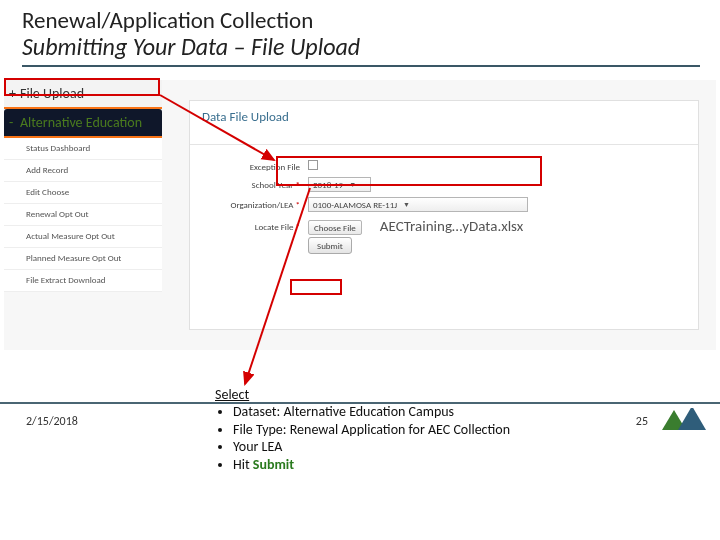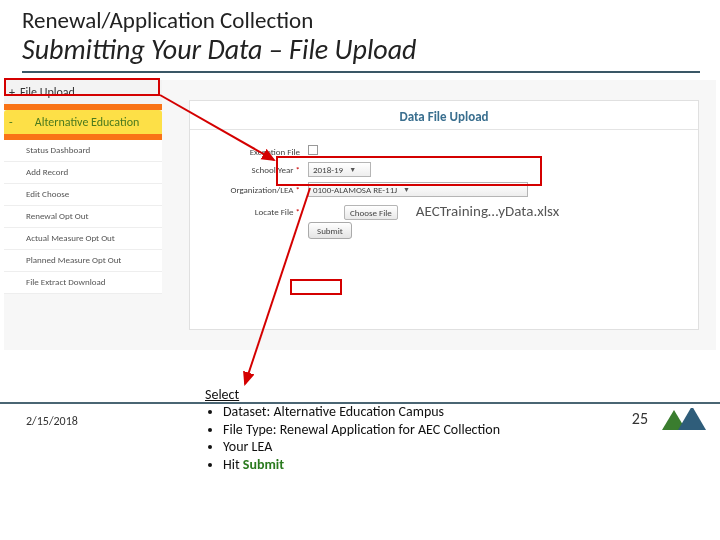--- a/index.html
+++ b/index.html
@@ -1,62 +1,62 @@
 <!DOCTYPE html>
 <html><head>
 <meta charset="utf-8">
 <style>
   * { box-sizing: border-box; margin: 0; padding: 0; }
   body { width: 720px; height: 540px; font-family: Calibri, Arial, sans-serif; background: #fff; overflow: hidden; position: relative; }
   .slide { width: 720px; height: 440px; position: relative; }
 
   .title-block { position: absolute; top: 6px; left: 22px; right: 20px; }
   .title-main { font-size: 23px; font-weight: 400; color: #222; }
-  .title-sub { font-size: 28px; font-style: italic; color: #222; margin-top: -2px; }
+  .title-sub { font-size: 24px; font-style: italic; color: #222; margin-top: -2px; }
   .title-rule { border: none; border-top: 2px solid #3a5766; margin-top: 4px; }
 
   .app-shot { position: absolute; top: 80px; left: 4px; width: 712px; height: 270px; background: #f7f7f7; }
   .sidebar { position: absolute; top: 0; left: 0; width: 158px; }
-  .side-item { font-size: 12px; padding: 5px 8px 5px 16px; border-bottom: 6px solid #f97316; background: #fff; color: #333; position: relative; }
+  .side-item { font-size: 14px; padding: 5px 8px 5px 16px; border-bottom: 2px solid #f97316; background: #fff; color: #333; position: relative; }
   .side-item.upload { background: #f3f3f3; color: #333; }
   .side-item.upload::before { content: "+"; position: absolute; left: 5px; color: #333; }
-  .side-item.alted { background: #fde047; color: #4a7a1e; border-radius: 3px 3px 0 0; text-align: center; }
+  .side-item.alted { background: #0f172a; color: #4a7a1e; border-radius: 3px 3px 0 0; }
   .side-item.alted::before { content: "-"; position: absolute; left: 5px; color: #4a7a1e; }
   .side-sub { font-size: 9px; padding: 4px 8px 6px 22px; background: #fff; border-bottom: 1px solid #eee; color: #555; }
 
   .upload-panel { position: absolute; top: 20px; left: 185px; width: 510px; height: 230px; background: #fff; border: 1px solid #e0e0e0; }
-  .panel-title { color: #3a6f8f; font-size: 13px; font-weight: 700; padding: 8px 12px 5px; border-bottom: 1px solid #e4e4e4; text-align: center; }
+  .panel-title { color: #3a6f8f; font-size: 13px; font-weight: 400; padding: 8px 12px 20px; border-bottom: 1px solid #e4e4e4; }
   .panel-body { padding: 10px 22px; }
   .frow { display: flex; align-items: center; margin: 5px 0; font-size: 9px; color: #444; }
   .flabel { width: 96px; text-align: right; padding-right: 8px; }
   .flabel .req { color: #c00; }
   .fctrl { }
   .sel { font-size: 9px; padding: 1px 14px 1px 4px; border: 1px solid #b5b5b5; background: linear-gradient(#fff,#eee); position: relative; display: inline-flex; align-items: center; }
   .sel::after { content: "▼"; font-size: 7px; margin-left: 6px; color: #555; }
   .chk { width: 10px; height: 10px; border: 1px solid #999; display: inline-block; background: #fff; }
-  .choose { font-size: 9px; padding: 1px 5px; border: 1px solid #b5b5b5; background: linear-gradient(#fff,#e8e8e8); border-radius: 2px; margin-left: 36px; }
+  .choose { font-size: 9px; padding: 1px 5px; border: 1px solid #b5b5b5; background: linear-gradient(#fff,#e8e8e8); border-radius: 2px; }
   .fname { font-size: 15px; margin-left: 16px; color: #555; }
   .submit { font-size: 9px; padding: 2px 8px; border: 1px solid #aaa; background: linear-gradient(#fff,#e4e4e4); border-radius: 3px; }
 
   .box-red { border: 2px solid #d40000; position: absolute; pointer-events: none; }
   .box-upload { top: 78px; left: 4px; width: 156px; height: 18px; }
   .box-dataset { top: 156px; left: 276px; width: 266px; height: 30px; }
   .box-submit { top: 279px; left: 290px; width: 52px; height: 16px; }
 
   .arrow { position: absolute; pointer-events: none; }
 
-  .instr { position: absolute; top: 386px; left: 205px; font-size: 14px; color: #111; }
+  .instr { position: absolute; top: 386px; left: 215px; font-size: 14px; color: #111; }
   .instr .heading { text-decoration: underline; }
   .instr ul { list-style: disc; margin-left: 18px; }
   .instr li { line-height: 1.25; }
   .submit-word { color: #2a7a1e; font-weight: bold; }
 
   .footer-bar { position: absolute; bottom: 36px; left: 0; width: 720px; height: 2px; background: #4a6573; }
   .footer-date { position: absolute; bottom: 12px; left: 26px; font-size: 12px; color: #333; }
-  .footer-num { position: absolute; bottom: 12px; right: 72px; font-size: 16px; color: #333; }
+  .footer-num { position: absolute; bottom: 12px; right: 72px; font-size: 12px; color: #333; }
   .footer-logo { position: absolute; bottom: 6px; right: 12px; width: 50px; height: 32px; }
 </style>
 </head>
 <body>
 
 <div class="slide">
 
   <div class="title-block">
     <div class="title-main">Renewal/Application Collection</div>
     <div class="title-sub">Submitting Your Data – File Upload</div>

